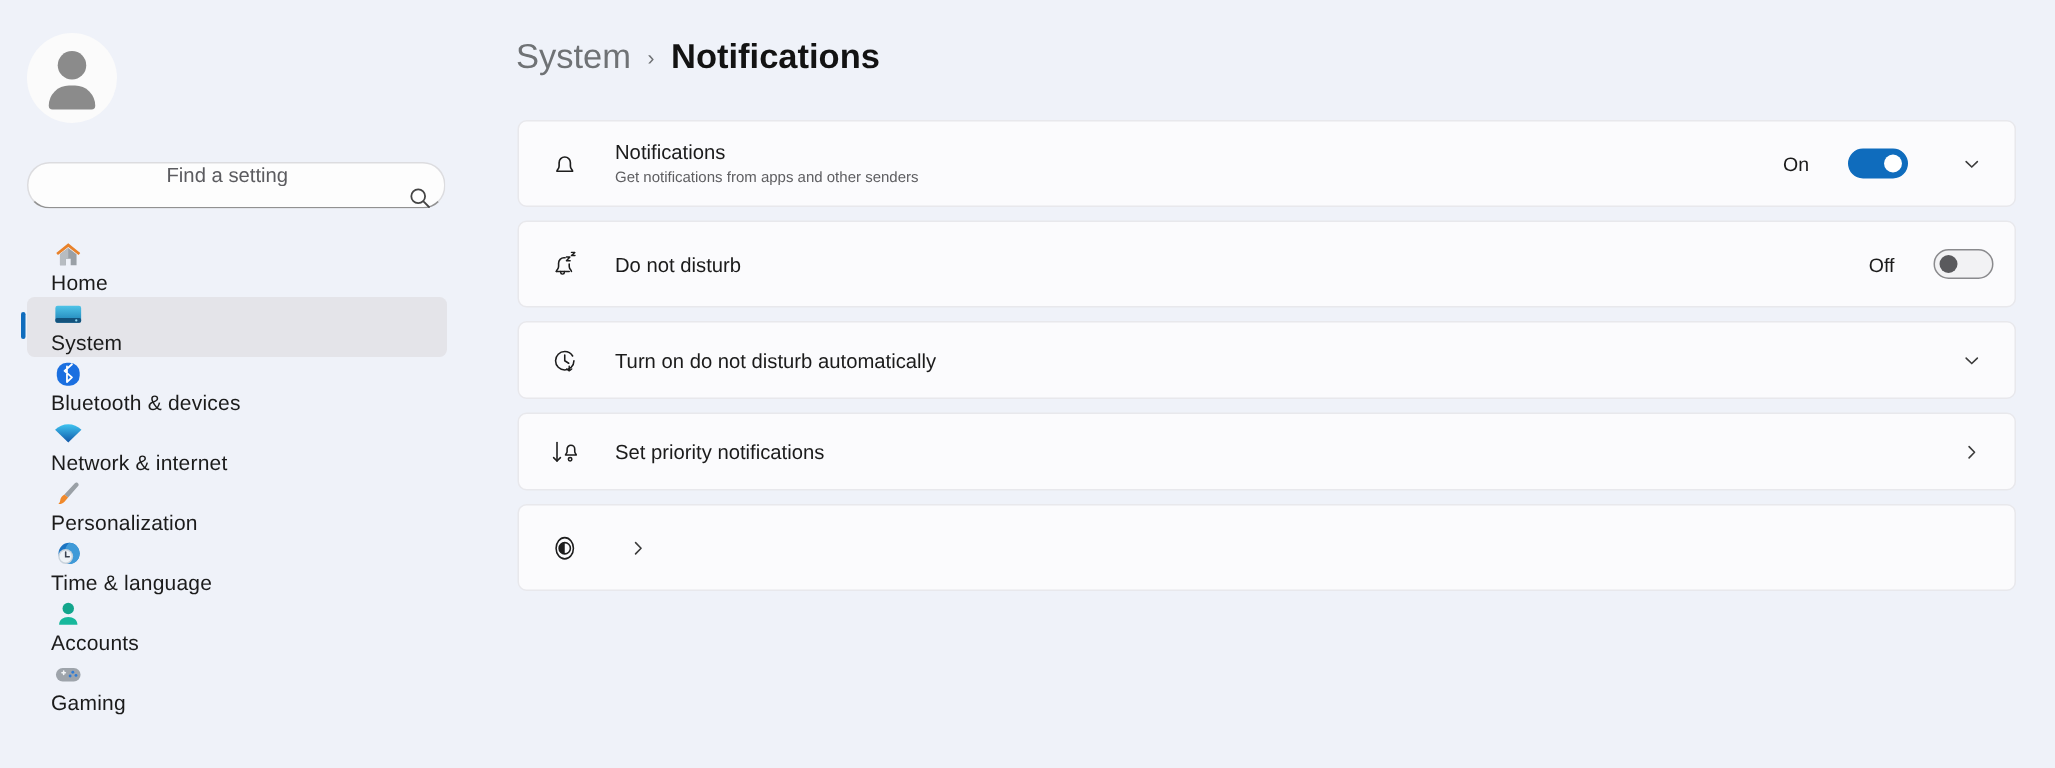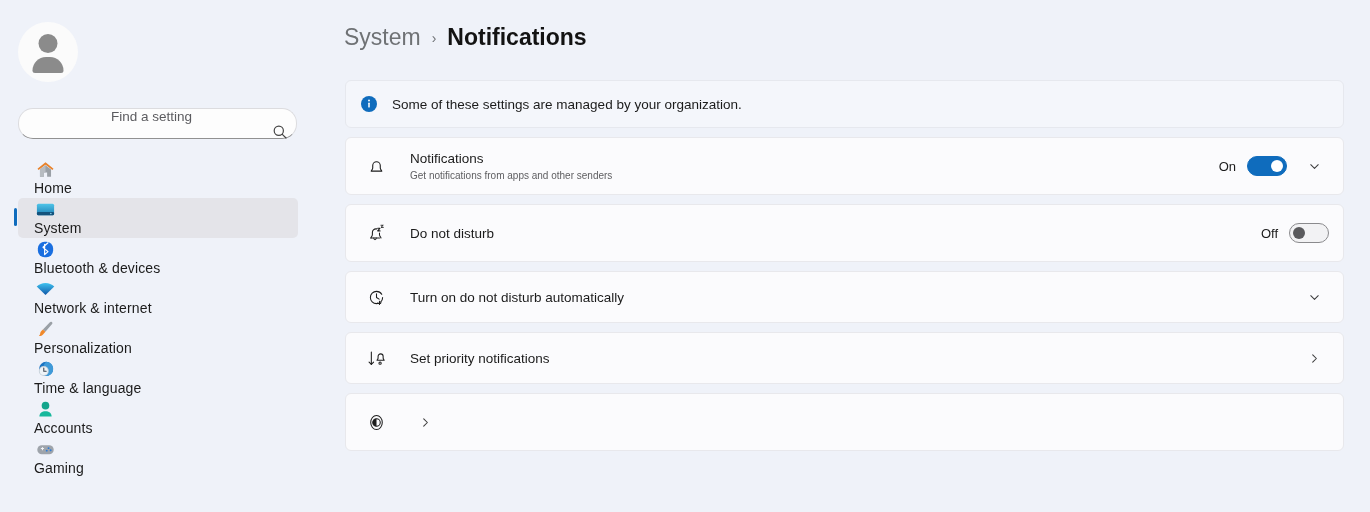--- a/index.html
+++ b/index.html
@@ -236,21 +236,21 @@
   .card-sub {
     font-size: 10px;
     color: #5e5e61;
     line-height: 15px;
     margin-top: 1px;
   }
 
   .card-right {
     display: flex;
     align-items: center;
-    gap: 0px;
+    gap: 15px;
     flex: 0 0 auto;
   }
   .state-label {
     font-size: 13px;
     color: #1b1b1b;
     margin-right: 11px;
   }
 
   
   .toggle {
@@ -429,30 +429,20 @@
   <main class="main">
 
     <div class="breadcrumb">
       <span class="bc-parent">System</span>
       <span class="bc-sep">›</span>
       <span class="bc-current">Notifications</span>
     </div>
 
     <div class="cards">
 
-      <div class="banner">
-        <span class="info-icon">
-          <svg viewBox="0 0 16 16" width="16" height="16">
-            <circle cx="8" cy="8" r="8" fill="#0f6cbd"></circle>
-            <rect x="7.25" y="6.6" width="1.5" height="5" rx="0.7" fill="#fff"></rect>
-            <circle cx="8" cy="4.5" r="0.95" fill="#fff"></circle>
-          </svg>
-        </span>
-        <span class="banner-text">Some of these settings are managed by your organization.</span>
-      </div>
 
       <div class="card tall">
         <span class="card-ico">
           <svg viewBox="0 0 24 24" width="21" height="21" fill="none" stroke="#1d1d1d" stroke-width="1.25" stroke-linejoin="round" stroke-linecap="round">
             <path d="M6 17.3c0-.6.4-1 .8-1.5.6-.7.9-1.6.9-2.5v-2.5a4.3 4.3 0 0 1 8.6 0v2.5c0 .9.3 1.8.9 2.5.4.5.8.9.8 1.5z"></path>
           </svg>
         </span>
         <div class="card-txt">
           <div class="card-title">Notifications</div>
           <div class="card-sub">Get notifications from apps and other senders</div>

